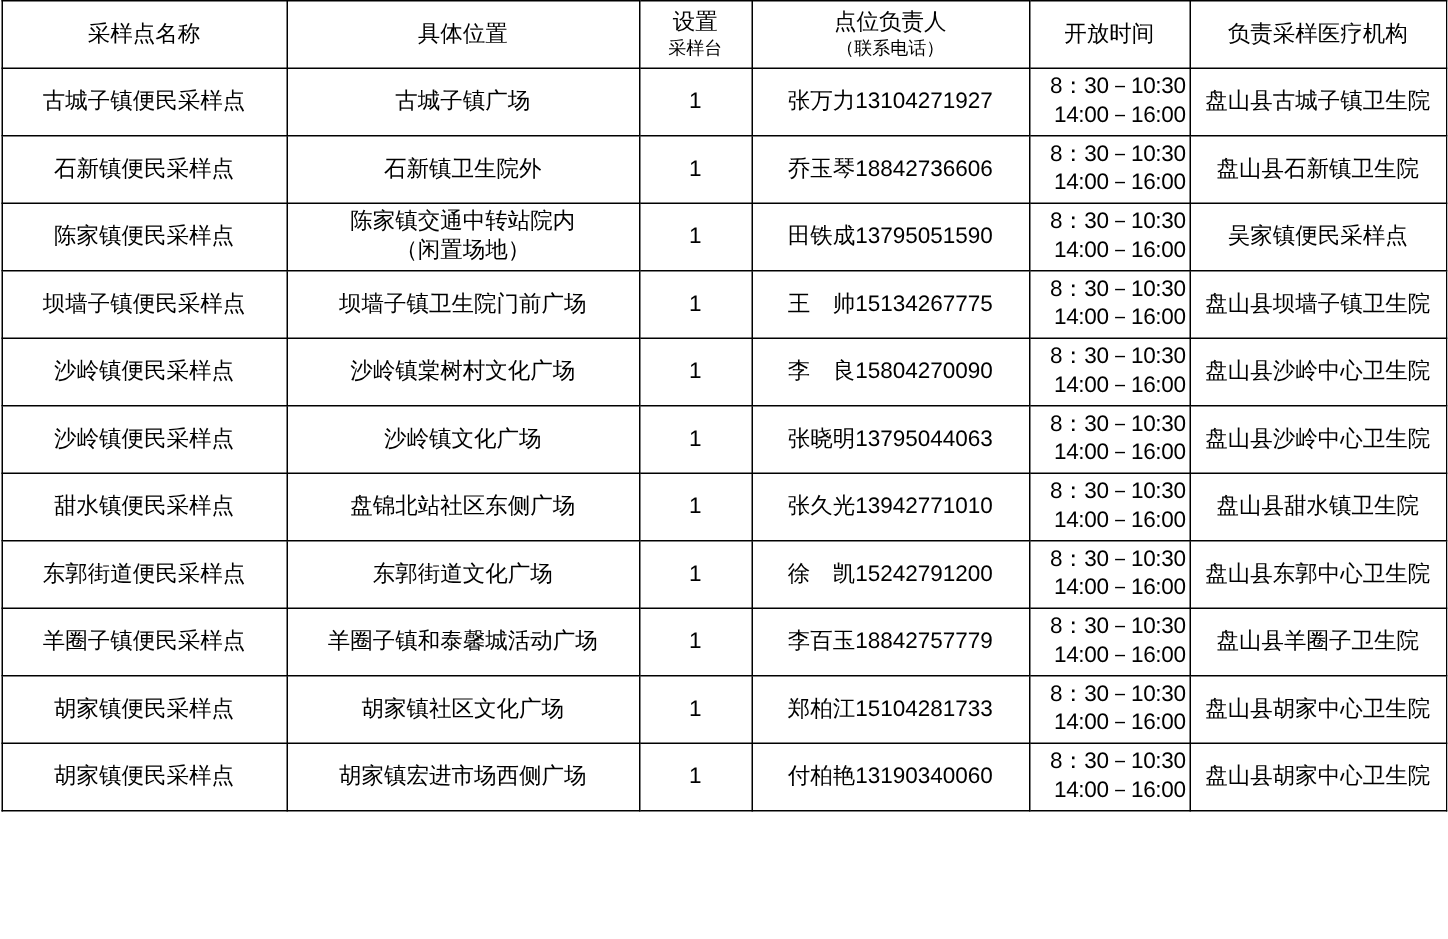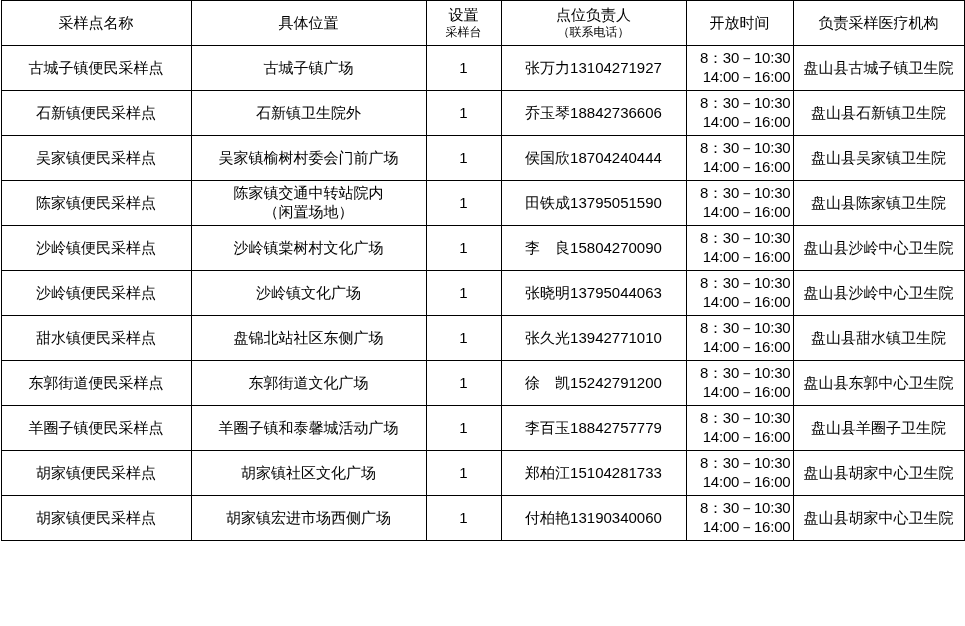--- a/index.html
+++ b/index.html
@@ -126,43 +126,43 @@
           <td>石新镇卫生院外</td>
           <td>1</td>
           <td class="mgr-cell"><span>乔玉琴</span><span>18842736606</span></td>
           <td class="time-cell">
             <span>8：30－10:30</span>
             <span>14:00－16:00</span>
           </td>
           <td>盘山县石新镇卫生院</td>
         </tr>
         <tr>
-          <td>吴家镇便民采样点</td>
-          <td>吴家镇榆树村委会门前广场</td>
-          <td>1</td>
-          <td class="mgr-cell"><span>侯国欣</span><span>18704240444</span></td>
-          <td class="time-cell">
-            <span>8：30－10:30</span>
-            <span>14:00－16:00</span>
-          </td>
-          <td>盘山县吴家镇卫生院</td>
-        </tr>
-        <tr>
           <td>陈家镇便民采样点</td>
           <td class="loc-two-line">
             <span>陈家镇交通中转站院内</span>
             <span>（闲置场地）</span>
           </td>
           <td>1</td>
           <td class="mgr-cell"><span>田铁成</span><span>13795051590</span></td>
           <td class="time-cell">
             <span>8：30－10:30</span>
             <span>14:00－16:00</span>
           </td>
-          <td>盘山县陈家镇卫生院</td>
+          <td>吴家镇便民采样点</td>
+        </tr>
+        <tr>
+          <td>坝墙子镇便民采样点</td>
+          <td>坝墙子镇卫生院门前广场</td>
+          <td>1</td>
+          <td class="mgr-cell"><span>王　帅</span><span>15134267775</span></td>
+          <td class="time-cell">
+            <span>8：30－10:30</span>
+            <span>14:00－16:00</span>
+          </td>
+          <td>盘山县坝墙子镇卫生院</td>
         </tr>
         <tr>
           <td>沙岭镇便民采样点</td>
           <td>沙岭镇棠树村文化广场</td>
           <td>1</td>
           <td class="mgr-cell"><span>李　良</span><span>15804270090</span></td>
           <td class="time-cell">
             <span>8：30－10:30</span>
             <span>14:00－16:00</span>
           </td>

